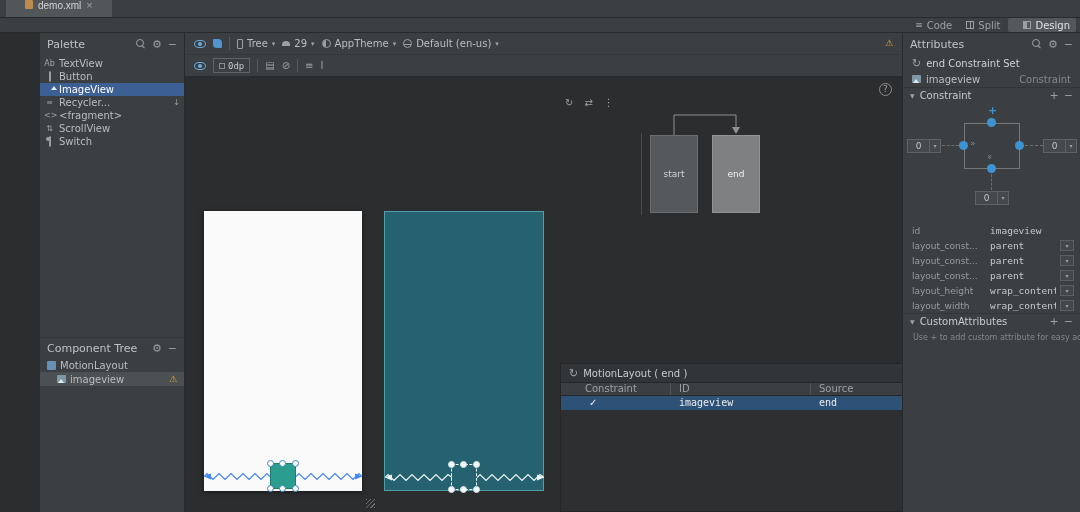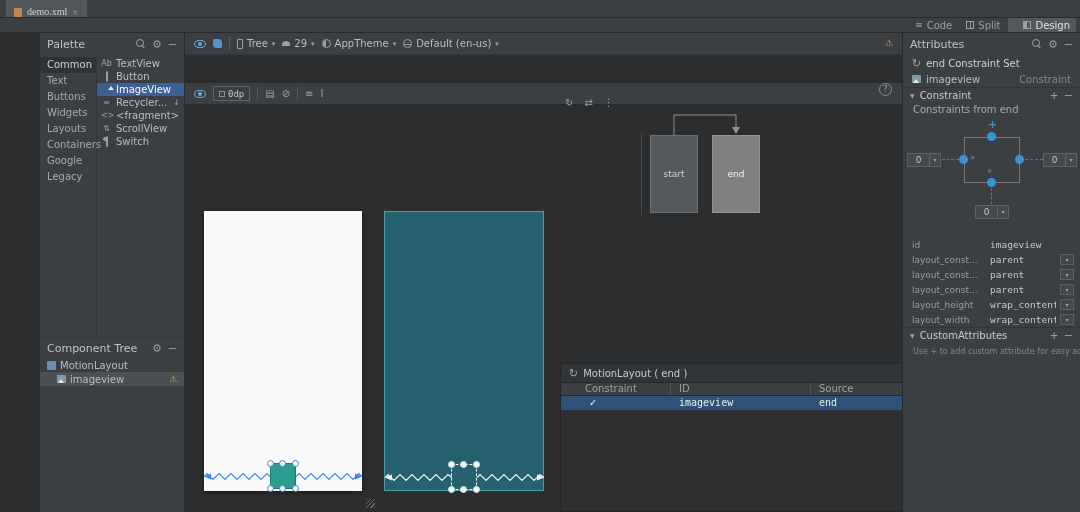--- a/index.html
+++ b/index.html
@@ -7,22 +7,22 @@
   body {
     font-family:"DejaVu Sans", sans-serif;
     background:#2b2d2e; color:#bbbdbf; position:relative;
     font-size:10px; -webkit-font-smoothing:antialiased;
   }
   .mono { font-family:"DejaVu Sans Mono", monospace; }
 
   
   .tabbar { position:absolute; top:0; left:0; right:0; height:18px; background:#3c3f41;
             border-bottom:1px solid #282b2c; display:flex; align-items:stretch; padding-left:6px; }
-  .tab { display:flex; align-items:flex-end; gap:5px; padding:0 8px; background:#515658;
-         color:#d2d4d6; font-size:10px; font-family:Liberation Serif, serif; cursor:pointer; }
+  .tab { display:flex; align-items:flex-start; gap:5px; padding:0 19px; background:#515658;
+         color:#d2d4d6; font-size:10px; font-family:Liberation Sans, sans-serif; cursor:pointer; }
   .file-icon { width:8px; height:9px; background:#bf8a4d; border-radius:1px; }
   .tab-close { color:#9da0a2; font-size:11px; line-height:10px; cursor:pointer; }
 
   
   .modebar { position:absolute; top:18px; left:0; right:0; height:15px; background:#3c3f41;
              border-bottom:1px solid #282b2c; display:flex; justify-content:flex-end;
              align-items:center; padding-right:4px; gap:2px; }
   .mode { display:flex; align-items:center; gap:4px; padding:0 6px; height:14px;
           font-size:10px; color:#9da0a2; border-radius:2px; cursor:pointer; }
   .mode.active { background:#54585a; color:#e0e2e3;padding-left:15px; }
@@ -70,21 +70,21 @@
   .ct-row.selected { background:#4b5052; }
   .mlic { width:9px; height:9px; background:#6a8fb5; border-radius:1px; flex:none; }
   .warn { color:#f0a732; font-size:9px; line-height:1; }
   .ct-row .warn { margin-left:auto; }
 
   
   .center { flex:1; position:relative; background:#2b2d2e; min-width:0; overflow:hidden; }
   .toolbar { position:absolute; left:0; right:0; height:22px; background:#3c3f41;
              display:flex; align-items:center; gap:7px; padding:0 9px; color:#bbbdbf; }
   .toolbar.t1 { top:0; border-bottom:1px solid #35383a; }
-  .toolbar.t2 { top:22px; border-bottom:1px solid #282b2c;margin-top:28px; }
+  .toolbar.t2 { top:22px; border-bottom:1px solid #282b2c; }
   .tgroup { display:flex; align-items:center; gap:4px; cursor:pointer; }
   .tdiv { width:1px; height:13px; background:#55595b; flex:none; }
   .chev { font-size:7px; color:#9da0a2; }
   .eye { width:12px; height:8px; border:1px solid #6aabdd; border-radius:50% / 60%; position:relative; flex:none; cursor:pointer; }
   .eye::after { content:""; position:absolute; left:3px; top:1.5px; width:4px; height:4px; background:#6aabdd; border-radius:50%; }
   .brush { width:9px; height:9px; background:#5394cf; border-radius:1px 4px 1px 4px; cursor:pointer; flex:none; }
   .phoneic { width:6px; height:10px; border:1px solid #9da0a2; border-radius:1px; flex:none; }
   .androidic { width:8px; height:5px; background:#9da0a2; border-radius:4px 4px 0 0; flex:none; }
   .themeic { width:9px; height:9px; border:1px solid #9da0a2; border-radius:50%; position:relative; overflow:hidden; flex:none; }
   .themeic::after { content:""; position:absolute; left:0; top:0; width:50%; height:100%; background:#9da0a2; }
@@ -218,30 +218,20 @@
 
   <div class="left-panel">
     <div class="panel-hdr">
       <span>Palette</span>
       <span class="spacer"></span>
       <span class="search-icon"></span>
       <span class="hicon">⚙</span>
       <span class="hicon">−</span>
     </div>
     <div class="palette-body">
-      <div class="cats">
-        <div class="cat active">Common</div>
-        <div class="cat">Text</div>
-        <div class="cat">Buttons</div>
-        <div class="cat">Widgets</div>
-        <div class="cat">Layouts</div>
-        <div class="cat">Containers</div>
-        <div class="cat">Google</div>
-        <div class="cat">Legacy</div>
-      </div>
       <div class="pitems">
         <div class="pitem">
           <span class="pi-icon">Ab</span>
           <span>TextView</span>
         </div>
         <div class="pitem">
           <span class="pi-icon"><span class="btnic"></span></span>
           <span>Button</span>
         </div>
         <div class="pitem selected">
@@ -421,21 +411,20 @@
       <span>imageview</span>
       <span class="kind">Constraint</span>
     </div>
     <div class="sec-hdr">
       <span class="tri">▼</span>
       <span>Constraint</span>
       <span class="spacer"></span>
       <span class="hicon">+</span>
       <span class="hicon">−</span>
     </div>
-    <div class="sub">Constraints from end</div>
 
     <div class="cwidget">
       <span class="cw-plus">+</span>
       <div class="cw-square"></div>
       <span class="cw-chev-r">»</span>
       <span class="cw-chev-d">»</span>
       <span class="cw-dot top"></span>
       <span class="cw-dot left"></span>
       <span class="cw-dot right"></span>
       <span class="cw-dot bottom"></span>

